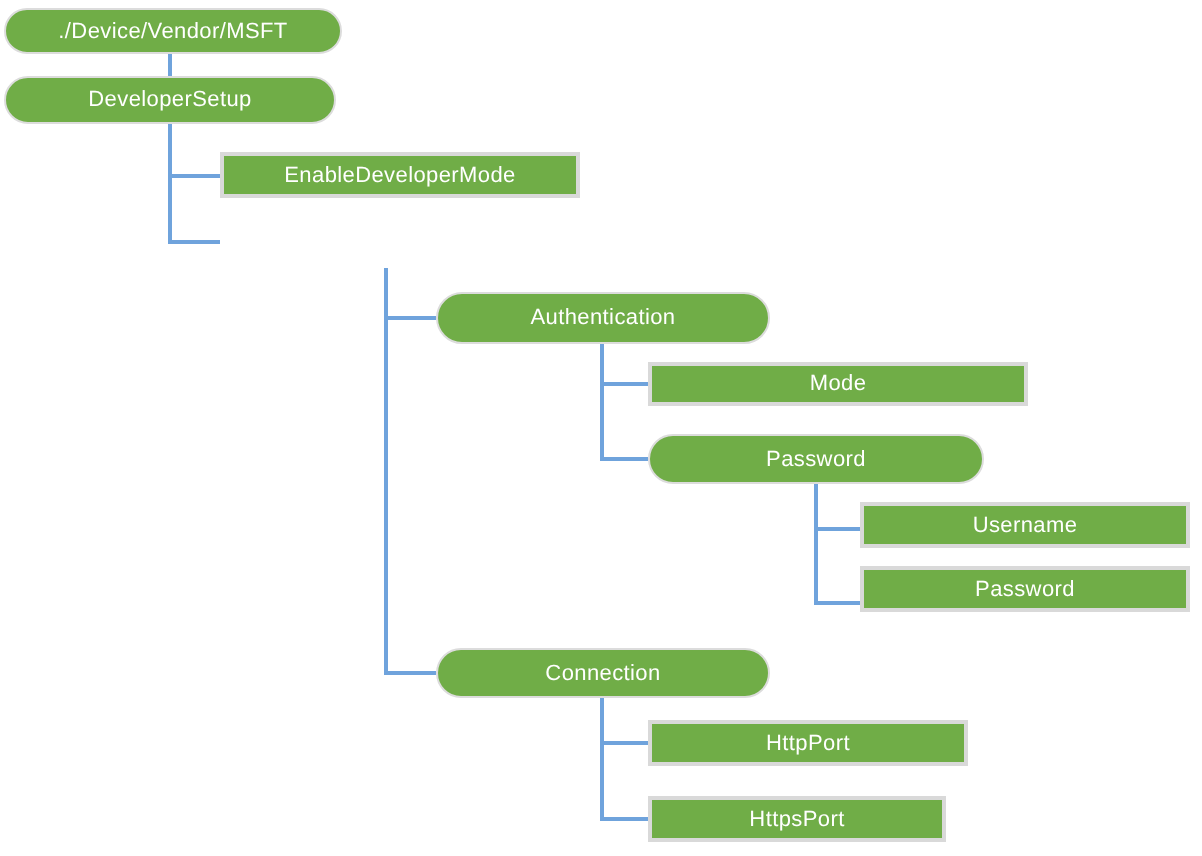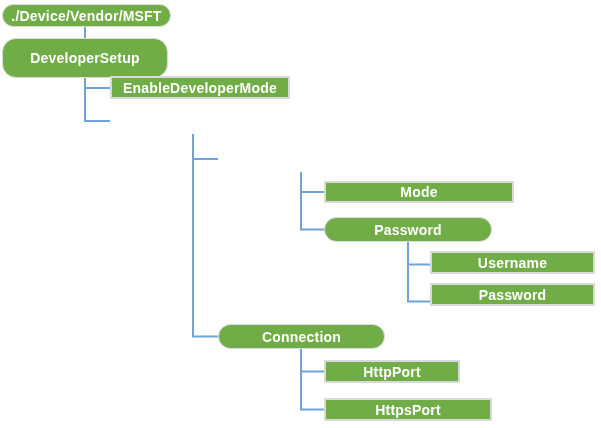--- a/index.html
+++ b/index.html
@@ -33,24 +33,23 @@
     fill: none;
   }
   .node {
     position: absolute;
     box-sizing: border-box;
     background: var(--node-fill);
     color: var(--node-text);
     display: flex;
     align-items: center;
     justify-content: center;
-    font-size: 14px;
+    font-size: 11px;
     letter-spacing: 0.2px;
     white-space: nowrap;
-    font-weight: bold;
   }
   .node.rect {
     border: 2px solid var(--rect-border);
   }
   .node.pill {
     border: 1.5px solid var(--pill-border);
     border-radius: 14px;
   }
 </style>
 </head>
@@ -62,33 +61,34 @@
     <path d="M85 27 L85 39"></path>
     <path d="M85 62 L85 121 L110 121 M85 88 L110 88"></path>
     <path d="M193 134 L193 336.5 L218 336.5 M193 159 L218 159"></path>
     <path d="M301 172 L301 229.5 L324 229.5 M301 192 L324 192"></path>
     <path d="M408 242 L408 301.5 L430 301.5 M408 264.5 L430 264.5"></path>
     <path d="M301 349 L301 409.5 L324 409.5 M301 371.5 L324 371.5"></path>
   </svg>
 
   <div class="node pill" style="left:2px;   top:4px;   width:169px; height:23px;">./Device/Vendor/MSFT</div>
 
-  <div class="node pill" style="left:2px;   top:38px;  width:166px; height:40px;">DeveloperSetup</div>
+  <div class="node pill" style="left:2px;   top:38px;  width:166px; height:24px;">DeveloperSetup</div>
 
   <div class="node rect" style="left:110px; top:76px;  width:180px; height:23px;">EnableDeveloperMode</div>
 
 
+  <div class="node pill" style="left:218px; top:146px; width:167px; height:26px;">Authentication</div>
 
   <div class="node rect" style="left:324px; top:181px; width:190px; height:22px;">Mode</div>
 
   <div class="node pill" style="left:324px; top:217px; width:168px; height:25px;">Password</div>
 
   <div class="node rect" style="left:430px; top:251px; width:165px; height:23px;">Username</div>
 
   <div class="node rect" style="left:430px; top:283px; width:165px; height:23px;">Password</div>
 
   <div class="node pill" style="left:218px; top:324px; width:167px; height:25px;">Connection</div>
 
-  <div class="node rect" style="left:324px; top:360px; width:136px; height:23px;">HttpPort</div>
+  <div class="node rect" style="left:324px; top:360px; width:160px; height:23px;">HttpPort</div>
 
-  <div class="node rect" style="left:324px; top:398px; width:168px; height:23px;">HttpsPort</div>
+  <div class="node rect" style="left:324px; top:398px; width:149px; height:23px;">HttpsPort</div>
 
 </div>
 
 </body></html>

